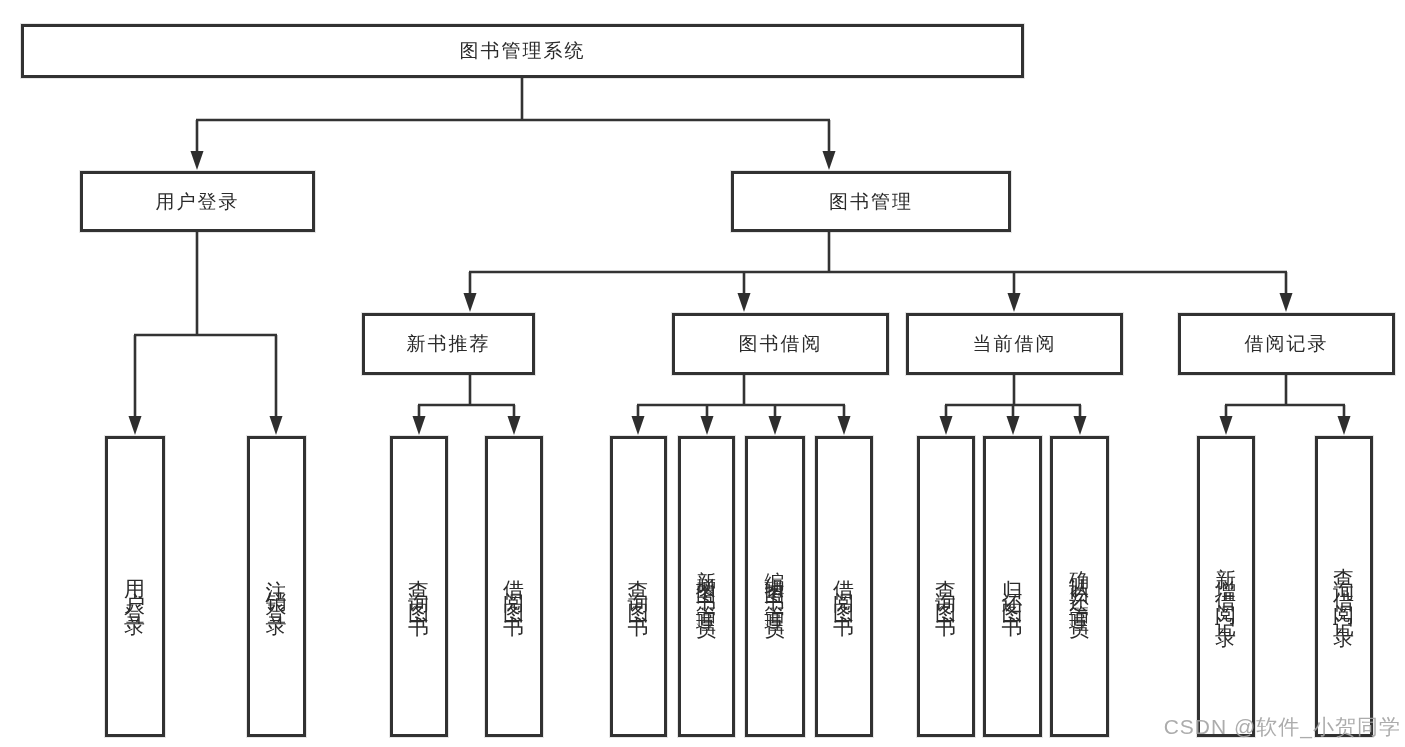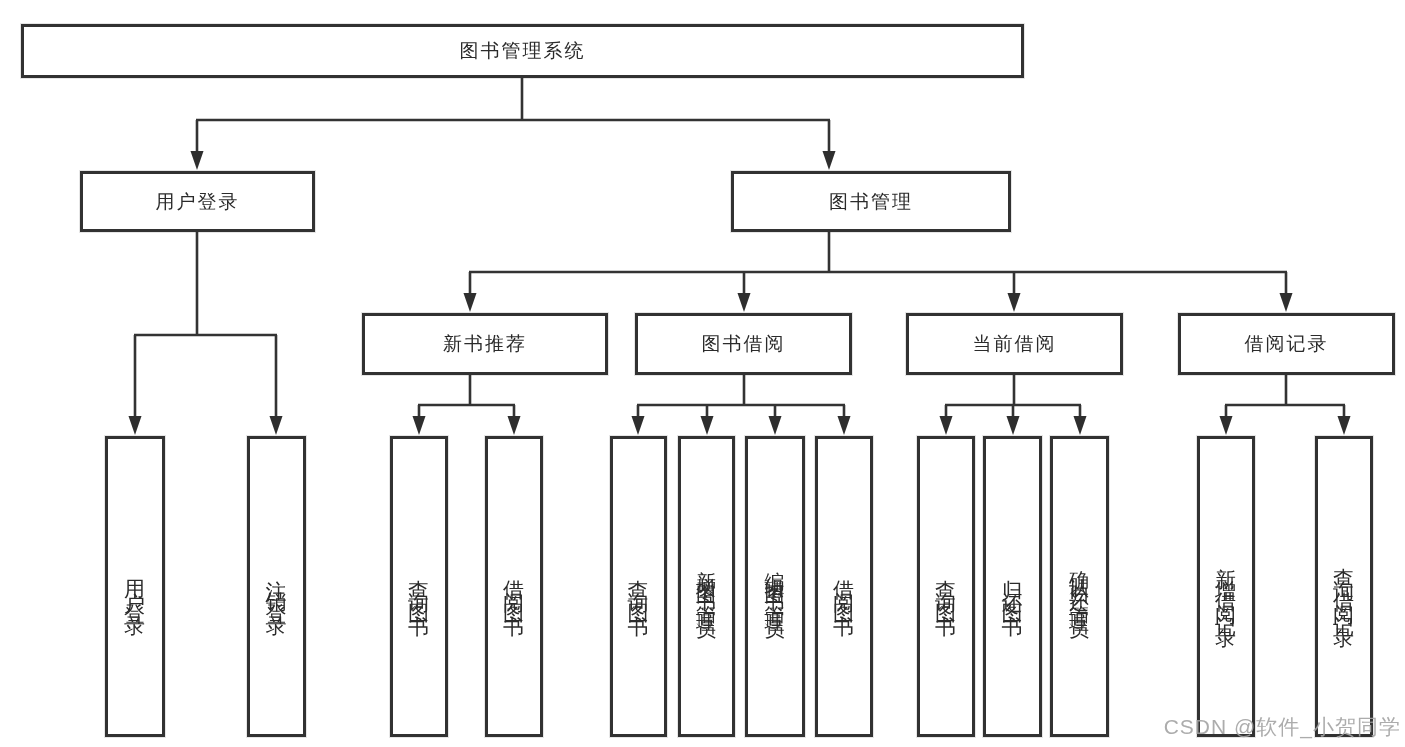--- a/index.html
+++ b/index.html
@@ -47,22 +47,22 @@
     white-space: nowrap;
   }
   .vlabel.tight {
     font-size: 20px;
     letter-spacing: 7px;
   }
   
   #nd-root   { left: 21px;   top: 24px;  width: 1003px; height: 54px; }
   #nd-login  { left: 80px;   top: 171px; width: 235px;  height: 61px; }
   #nd-mgmt   { left: 711px;  top: 171px; width: 280px;  height: 61px; margin-left: 20px; }
-  #nd-newrec { left: 362px;  top: 313px; width: 246px;  height: 62px; }
-  #nd-borrow { left: 635px;  top: 313px; width: 217px;  height: 62px; text-align: center; }
+  #nd-newrec { left: 362px;  top: 313px; width: 173px;  height: 62px; }
+  #nd-borrow { left: 672px;  top: 313px; width: 217px;  height: 62px; text-align: center; }
   #nd-current{ left: 906px;  top: 313px; width: 217px;  height: 62px; }
   #nd-record { left: 1178px; top: 313px; width: 217px;  height: 62px; }
   #lf-u0 { left: 105px;  top: 436px; width: 60px; height: 301px; }
   #lf-u1 { left: 247px;  top: 436px; width: 59px; height: 301px; }
   #lf-n0 { left: 390px;  top: 436px; width: 58px; height: 301px; }
   #lf-n1 { left: 485px;  top: 436px; width: 58px; height: 301px; }
   #lf-b0 { left: 610px;  top: 436px; width: 57px; height: 301px; }
   #lf-b1 { left: 678px;  top: 436px; width: 57px; height: 301px; }
   #lf-b2 { left: 745px;  top: 436px; width: 60px; height: 301px; }
   #lf-b3 { left: 815px;  top: 436px; width: 58px; height: 301px; }

